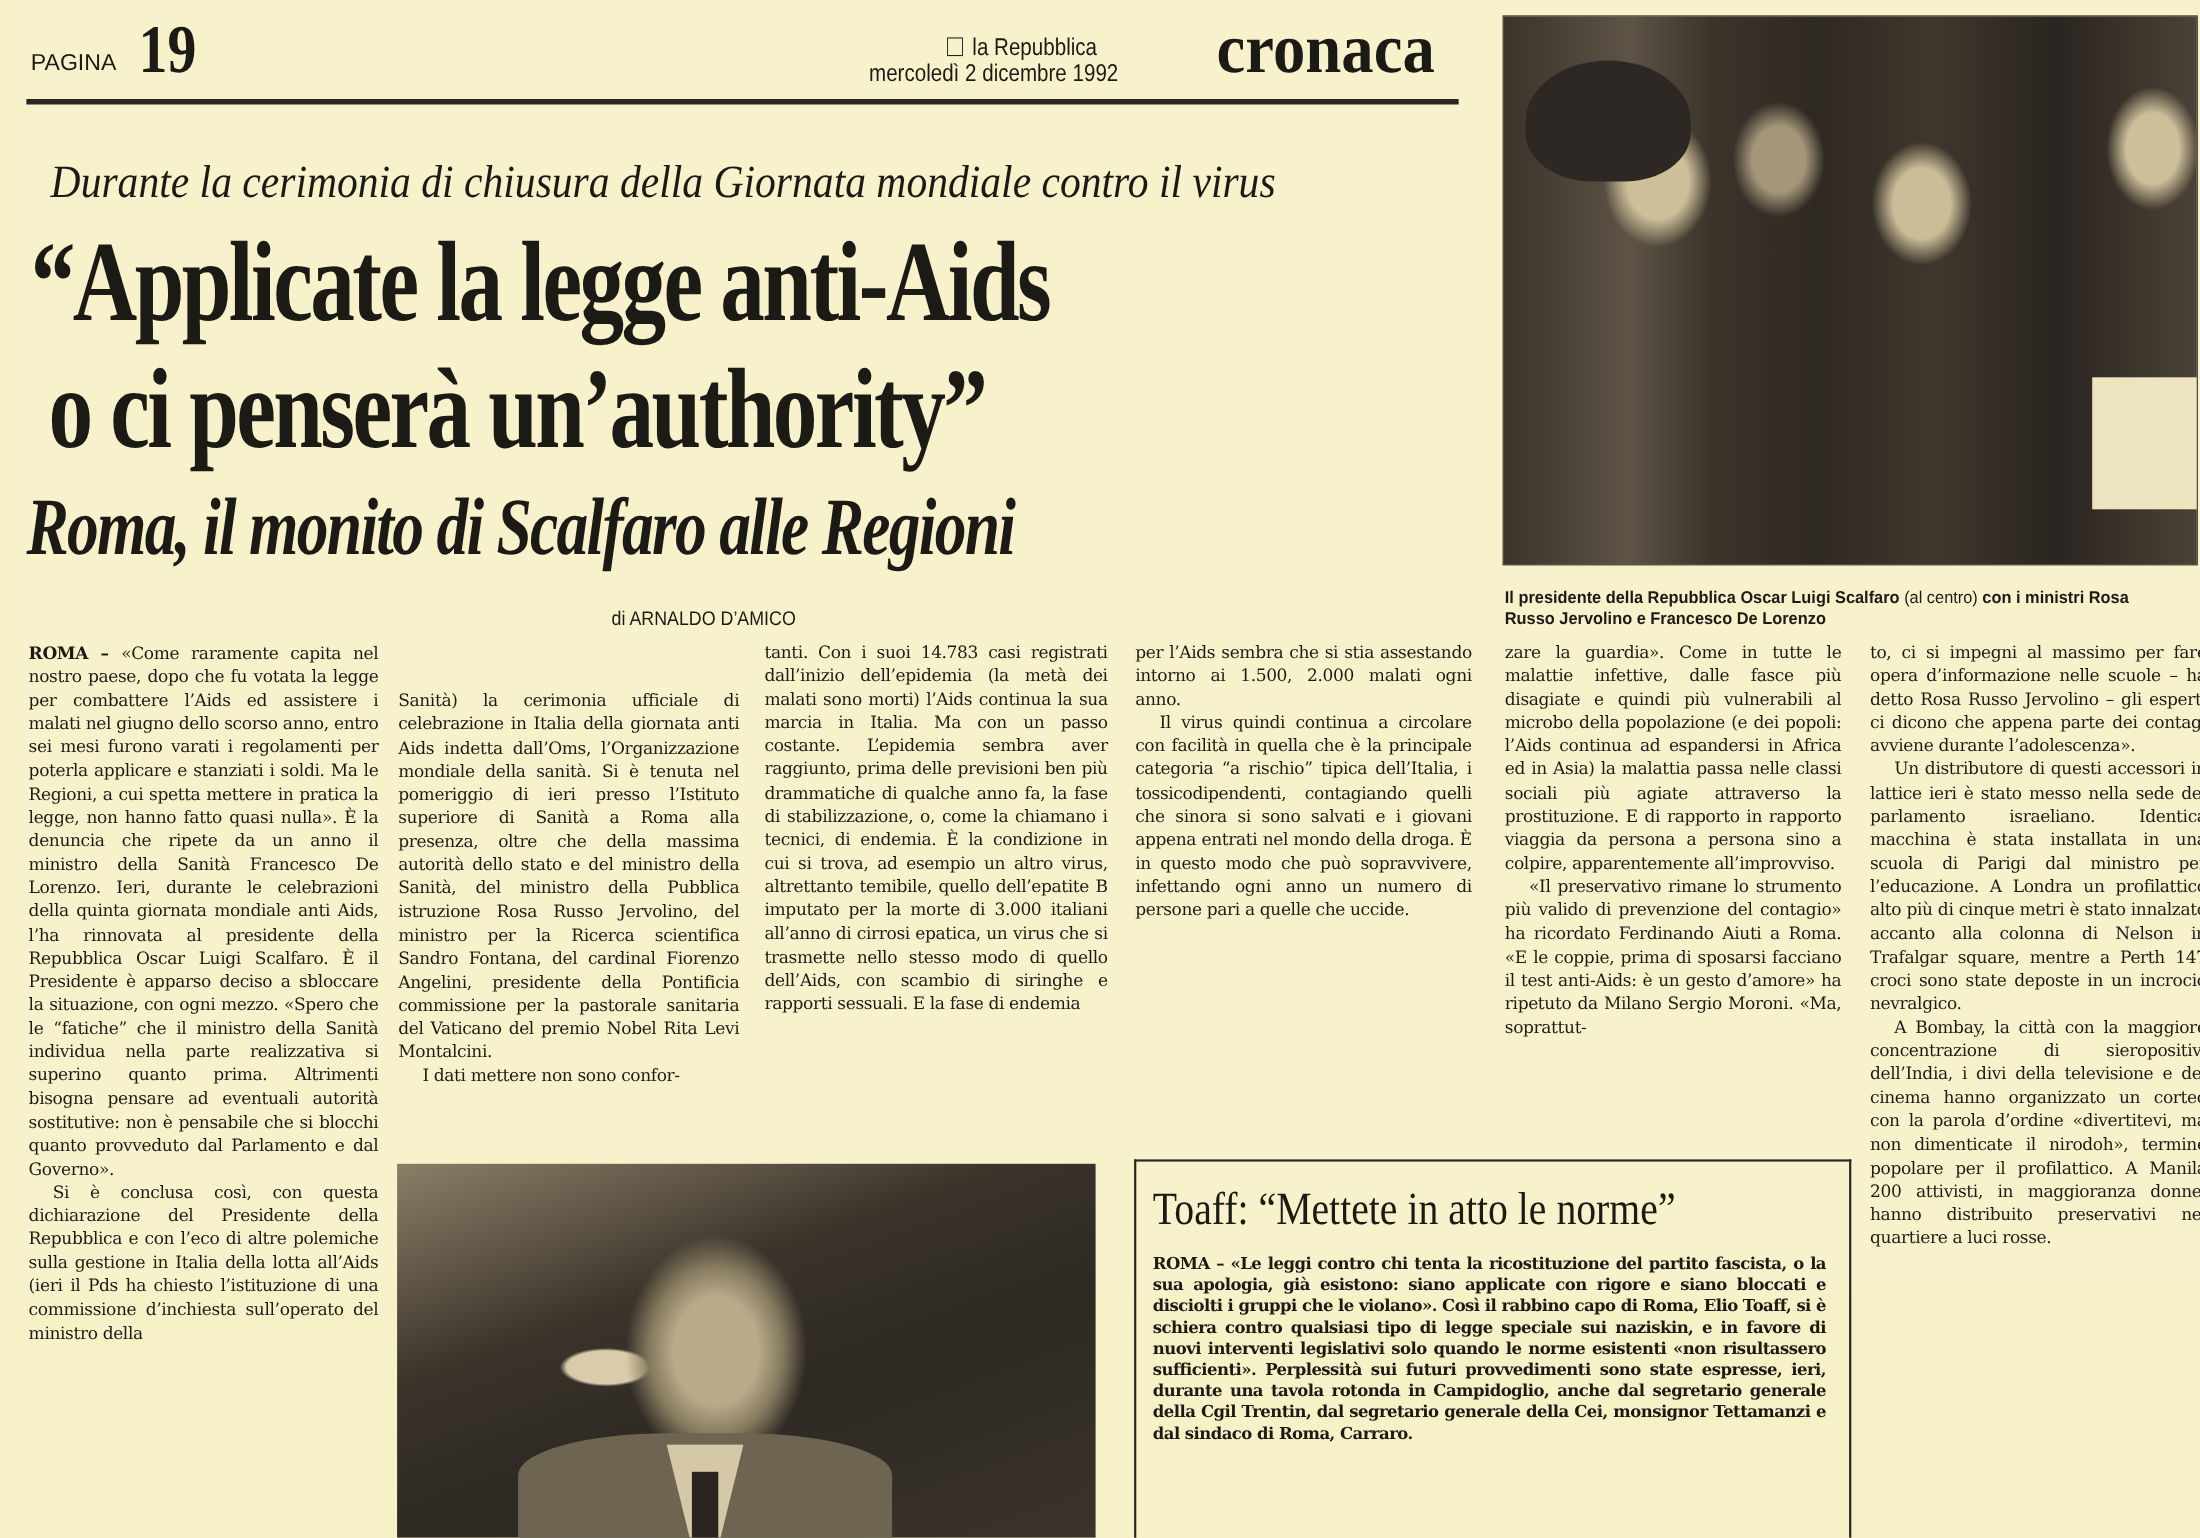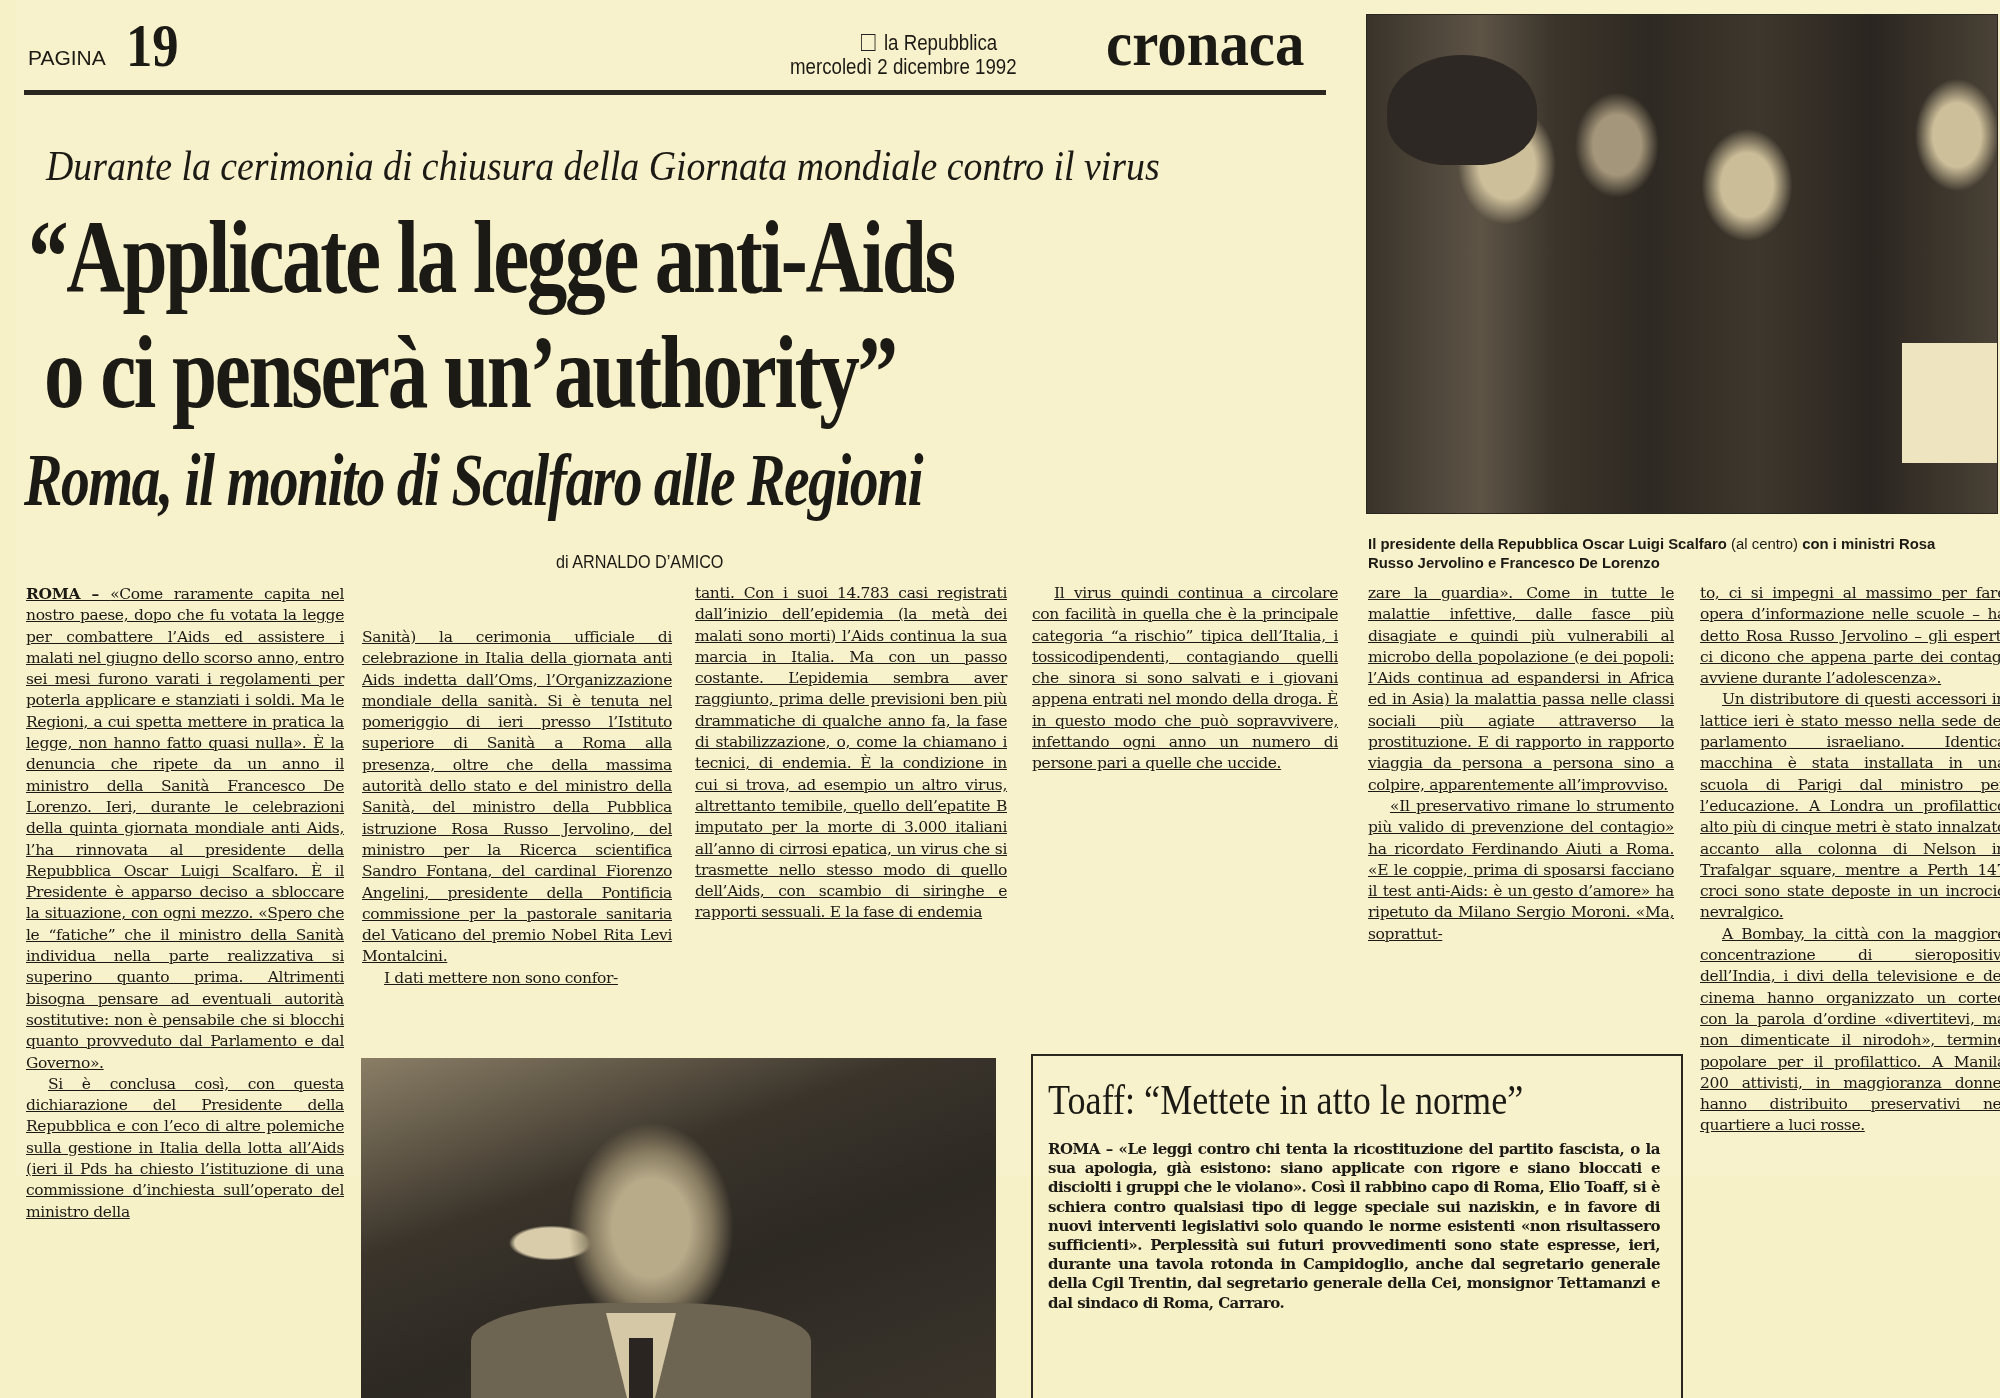--- a/index.html
+++ b/index.html
@@ -22,21 +22,21 @@
     .masthead-rule { left: 8px; top: 90px; width: 1302px; height: 5px; background: #2a2620; }
 
     
     .kicker { left: 30px; top: 142px; font-family: "Liberation Serif", serif; font-style: italic; font-size: 42px; white-space: nowrap; transform: scaleX(0.9); transform-origin: left top; }
     .headline { left: 12px; top: 205px; font-family: "Liberation Serif", serif; font-weight: bold; font-size: 104px; line-height: 104px; white-space: nowrap; letter-spacing: -3px; transform: scaleX(0.78); transform-origin: left top; }
     .headline.l2 { left: 28px; top: 320px; }
     .subhead { left: 8px; top: 440px; font-family: "Liberation Serif", serif; font-weight: bold; font-style: italic; font-size: 74px; line-height: 80px; white-space: nowrap; letter-spacing: -2px; transform: scaleX(0.78); transform-origin: left top; }
     .byline { left: 540px; top: 552px; font-family: "Liberation Sans", sans-serif; font-size: 18px; white-space: nowrap; transform: scaleX(0.9); transform-origin: left top; }
 
     
-    .col { position: absolute; top: 583px; width: 310px; font-family: "DejaVu Serif", serif; font-size: 15.5px; line-height: 21.3px; text-align: justify; hyphens: manual; letter-spacing: -0.35px; text-decoration: underline; }
+    .col { position: absolute; top: 583px; width: 310px; font-family: "DejaVu Serif", serif; font-size: 15.5px; line-height: 21.3px; text-align: justify; hyphens: manual; letter-spacing: -0.35px; }
     .col p { margin: 0; text-indent: 0; }
     .col p.ind { text-indent: 22px; }
     .col .lead { font-weight: bold; }
 
     
     .photo-top { left: 1350px; top: 14px; width: 630px; height: 498px; background:
       radial-gradient(ellipse 70px 85px at 140px 150px, #cdbf9a 40%, transparent 70%),
       radial-gradient(ellipse 60px 75px at 250px 130px, #a4967a 40%, transparent 70%),
       radial-gradient(ellipse 65px 80px at 380px 170px, #cbbd98 40%, transparent 70%),
       radial-gradient(ellipse 60px 80px at 590px 120px, #cdbf9a 40%, transparent 70%),
@@ -96,20 +96,21 @@
   <div class="col" style="left:346px; width:310px;margin-top:44px;">
     <p><span>Sanità) la cerimonia ufficiale di celebrazione in Italia della giornata anti Aids indetta dall’Oms, l’Organizzazione mondiale della sanità. Si è tenuta nel pomeriggio di ieri presso l’Istituto superiore di Sanità a Roma alla presenza, oltre che della massima autorità dello stato e del ministro della Sanità, del ministro della Pubblica istruzione Rosa Russo Jervolino, del ministro per la Ricerca scientifica Sandro Fontana, del cardinal Fiorenzo Angelini, presidente della Pontificia commissione per la pastorale sanitaria del Vaticano del premio Nobel Rita Levi Montalcini.</span></p>
     <p class="ind"><span>I dati mettere non sono confor-</span></p>
   </div>
 
   <div class="col" style="left:679px; width:312px;">
     <p><span>tanti. Con i suoi 14.783 casi registrati dall’inizio dell’epidemia (la metà dei malati sono morti) l’Aids continua la sua marcia in Italia. Ma con un passo costante. L’epidemia sembra aver raggiunto, prima delle previsioni ben più drammatiche di qualche anno fa, la fase di stabilizzazione, o, come la chiamano i tecnici, di endemia. È la condizione in cui si trova, ad esempio un altro virus, altrettanto temibile, quello dell’epatite B imputato per la morte di 3.000 italiani all’anno di cirrosi epatica, un virus che si trasmette nello stesso modo di quello dell’Aids, con scambio di siringhe e rapporti sessuali. E la fase di endemia</span></p>
   </div>
 
   <div class="col" style="left:1016px; width:306px;">
+    <p><span>per l’Aids sembra che si stia assestando intorno ai 1.500, 2.000 malati ogni anno.</span></p>
     <p class="ind"><span>Il virus quindi continua a circolare con facilità in quella che è la principale categoria “a rischio” tipica dell’Italia, i tossicodipendenti, contagiando quelli che sinora si sono salvati e i giovani appena entrati nel mondo della droga. È in questo modo che può sopravvivere, infettando ogni anno un numero di persone pari a quelle che uccide.</span></p>
   </div>
 
   <div class="col" style="left:1352px; width:306px;">
     <p><span>zare la guardia». Come in tutte le malattie infettive, dalle fasce più disagiate e quindi più vulnerabili al microbo della popolazione (e dei popoli: l’Aids continua ad espandersi in Africa ed in Asia) la malattia passa nelle classi sociali più agiate attraverso la prostituzione. E di rapporto in rapporto viaggia da persona a persona sino a colpire, apparentemente all’improvviso.</span></p>
     <p class="ind"><span>«Il preservativo rimane lo strumento più valido di prevenzione del contagio» ha ricordato Ferdinando Aiuti a Roma. «E le coppie, prima di sposarsi facciano il test anti-Aids: è un gesto d’amore» ha ripetuto da Milano Sergio Moroni. «Ma, soprattut-</span></p>
   </div>
 
   <div class="col" style="left:1684px; width:306px;">
     <p><span>to, ci si impegni al massimo per fare opera d’informazione nelle scuole – ha detto Rosa Russo Jervolino – gli esperti ci dicono che appena parte dei contagi avviene durante l’adolescenza».</span></p>

